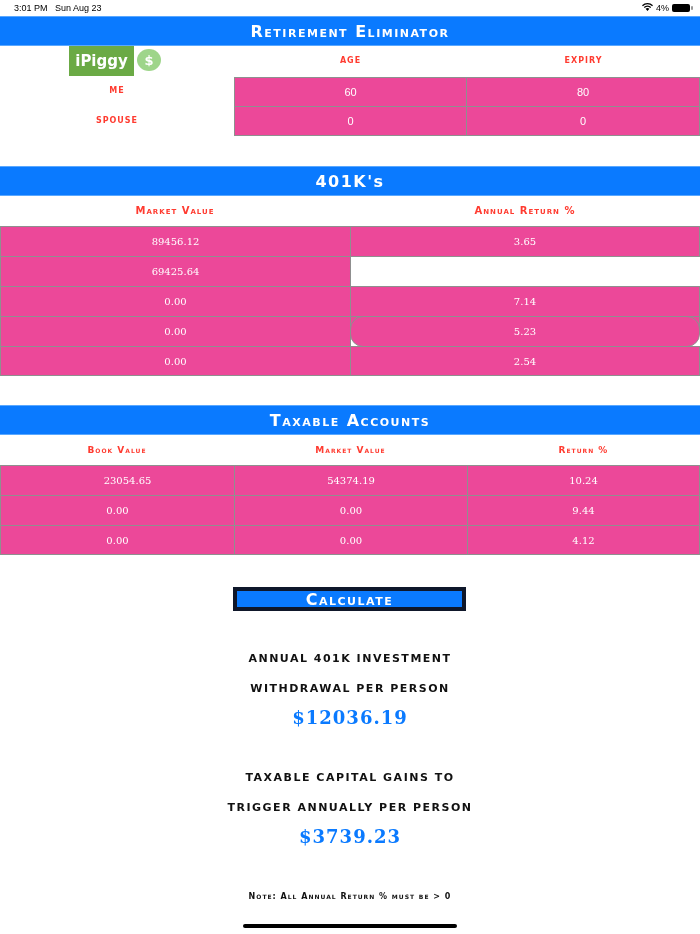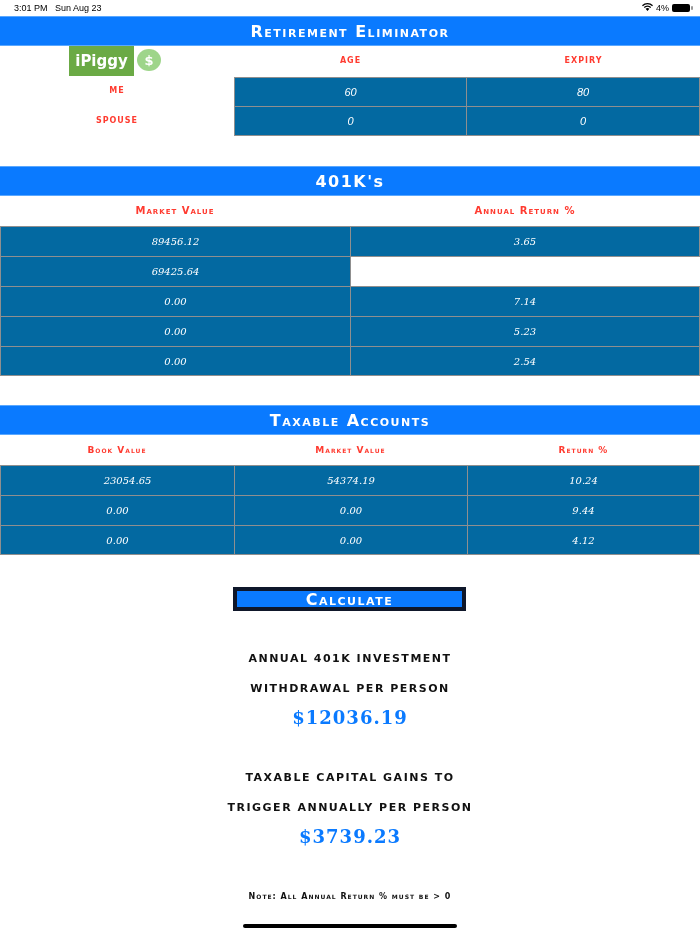--- a/index.html
+++ b/index.html
@@ -10,22 +10,22 @@
   .status-time { left:14px; top:3px; }
   .status-right { right:10px; top:3px; display:flex; align-items:center; gap:3px; }
   .battery { width:18px; height:8px; background:#000; border-radius:2px; position:relative; }
   .battery:after { content:""; position:absolute; right:-3px; top:2px; width:2px; height:4px; background:#999; border-radius:1px; }
   .bar { left:0; width:700px; height:30px; background:#0A7AFF; color:#fff; display:flex; align-items:center; justify-content:center;
          font-family:"DejaVu Sans", sans-serif; font-weight:bold; font-size:16px; letter-spacing:1.5px; font-variant:small-caps;
          border-top:1px solid #5aa8ff; border-bottom:1px solid #5aa8ff; box-sizing:border-box; }
   .lbl { color:#FF3B30; font-family:"DejaVu Sans", sans-serif; font-weight:bold; font-size:9px; letter-spacing:1px;
          text-align:center; font-variant:small-caps; }
   .lbl-caps { text-transform:uppercase; font-size:8px; }
-  .cell { background:#0369a1; color:#fff; box-sizing:border-box; border:1px solid #8f8f8f; display:flex; align-items:center;
-          justify-content:center; font-family:"DejaVu Serif", serif; font-size:10px;font-style:italic; }
+  .cell { background:#ec4899; color:#fff; box-sizing:border-box; border:1px solid #8f8f8f; display:flex; align-items:center;
+          justify-content:center; font-family:"DejaVu Serif", serif; font-size:10px; }
   .cell-sans { font-family:"Liberation Sans", sans-serif; font-size:11px; }
   .logo { left:69px; top:46px; width:65px; height:30px; background:#6BAA45; color:#fff; font-family:"DejaVu Sans", sans-serif;
           font-weight:bold; font-size:15px; display:flex; align-items:center; justify-content:center; }
   .piggy { left:137px; top:49px; width:24px; height:22px; background:#9ed58a; border-radius:50%; color:#fff; font-weight:bold;
            font-size:13px; display:flex; align-items:center; justify-content:center; }
   .calc-btn { left:233px; top:587px; width:233px; height:24px; background:#0A7AFF; color:#fff; border:4px solid #0f172a; box-sizing:border-box;
               display:flex; align-items:center; justify-content:center; font-weight:bold; font-size:16px; letter-spacing:1.5px; font-variant:small-caps; cursor:pointer; }
   .result-label { left:0; width:700px; text-align:center; color:#111; font-weight:bold; font-size:11px; letter-spacing:1.5px; text-transform:uppercase; }
   .result-value { left:0; width:700px; text-align:center; color:#0A7AFF; font-family:"DejaVu Serif", serif; font-weight:bold; font-size:18px; letter-spacing:1px; }
   .note { left:0; width:700px; text-align:center; color:#111; font-weight:bold; font-size:8px; letter-spacing:1px; font-variant:small-caps; }
@@ -78,21 +78,21 @@
 <div class="abs lbl" style="left:0; top:205px; width:350px; font-size:10px;">Market Value</div>
 <div class="abs lbl" style="left:350px; top:205px; width:350px; font-size:10px;">Annual Return %</div>
 
 <div class="abs cell" style="left:0; top:226px; width:351px; height:31px;">89456.12</div>
 <div class="abs cell" style="left:350px; top:226px; width:350px; height:31px;">3.65</div>
 <div class="abs cell" style="left:0; top:256px; width:351px; height:31px;">69425.64</div>
 <div class="abs cell" style="left:350px; top:256px; width:350px; height:31px;margin-top:44px;">5.18</div>
 <div class="abs cell" style="left:0; top:286px; width:351px; height:31px;">0.00</div>
 <div class="abs cell" style="left:350px; top:286px; width:350px; height:31px;">7.14</div>
 <div class="abs cell" style="left:0; top:316px; width:351px; height:31px;">0.00</div>
-<div class="abs cell" style="left:350px; top:316px; width:350px; height:31px;">5.23</div>
+<div class="abs cell" style="left:350px; top:316px; width:350px; height:31px;border-radius:13px;">5.23</div>
 <div class="abs cell" style="left:0; top:346px; width:351px; height:30px;">0.00</div>
 <div class="abs cell" style="left:350px; top:346px; width:350px; height:30px;">2.54</div>
 
 <div class="abs bar" style="top:405px;">
   <span>Taxable Accounts</span>
 </div>
 <div class="abs lbl" style="left:0; top:445px; width:234px;">Book Value</div>
 <div class="abs lbl" style="left:234px; top:445px; width:233px;">Market Value</div>
 <div class="abs lbl" style="left:467px; top:445px; width:233px;">Return %</div>
 

